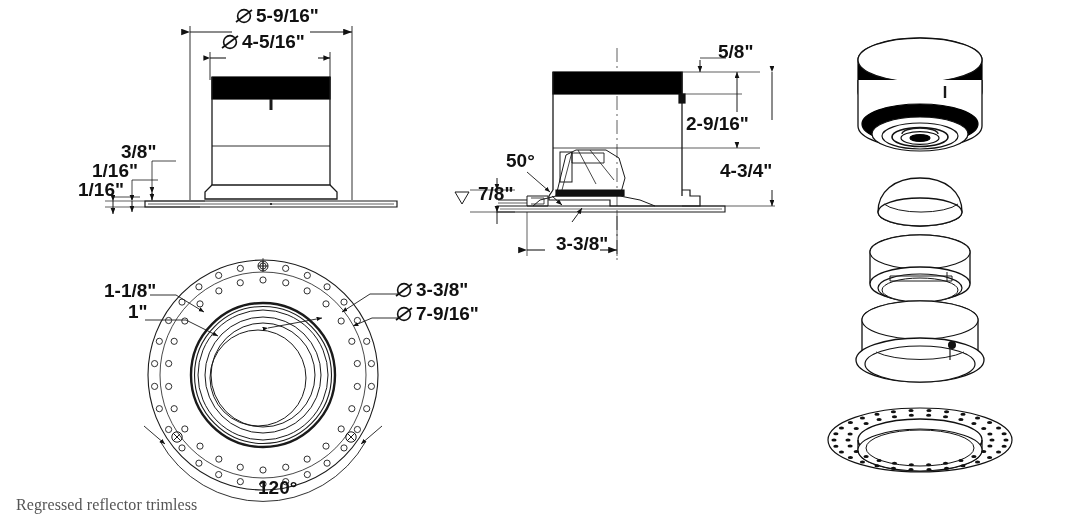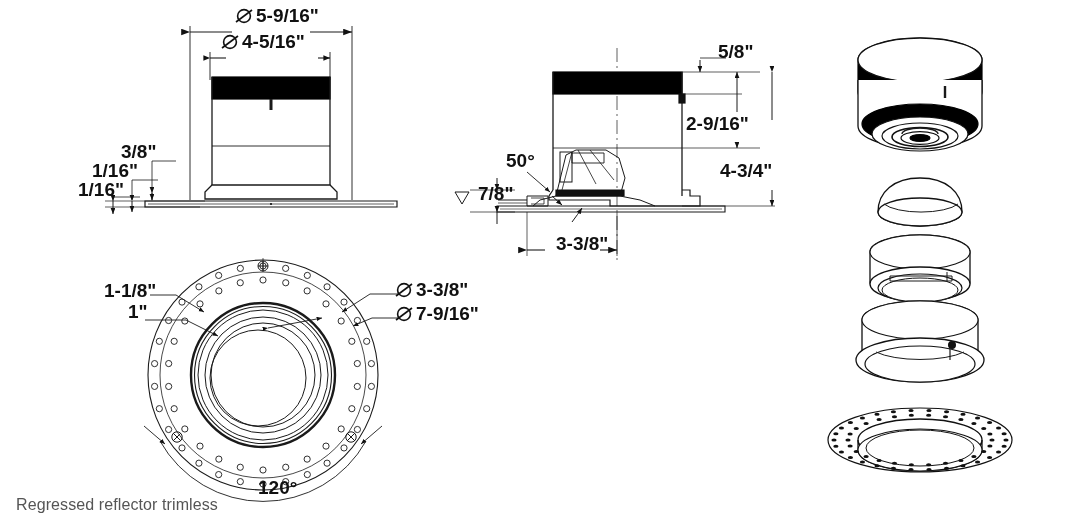--- a/index.html
+++ b/index.html
@@ -2,21 +2,21 @@
 <html><head>
 <meta charset="utf-8">
 <style>
   html,body{margin:0;padding:0;background:#fff;}
   body{width:1080px;height:524px;position:relative;overflow:hidden;
        font-family:"Liberation Sans",sans-serif;color:#000;}
   #stage{position:absolute;inset:0;width:1080px;height:524px;}
   svg{display:block;}
   .dimtext{font-family:"Liberation Sans",sans-serif;font-weight:700;font-size:19px;fill:#111;}
   .caption{position:absolute;left:16px;top:496px;font-size:16px;color:#555;
-           font-family:Liberation Sans, sans-serif;letter-spacing:.1px;white-space:nowrap;}
+           font-family:Liberation Serif, serif;letter-spacing:.1px;white-space:nowrap;}
 </style>
 </head>
 <body>
 
 <div id="stage">
 <svg width="1080" height="524" viewBox="0 0 1080 524">
   <defs>
     <marker id="ar" markerWidth="9" markerHeight="9" refX="8" refY="3" orient="auto" markerUnits="strokeWidth">
       <path d="M0,0 L8,3 L0,6 z" fill="#111"></path>
     </marker>

